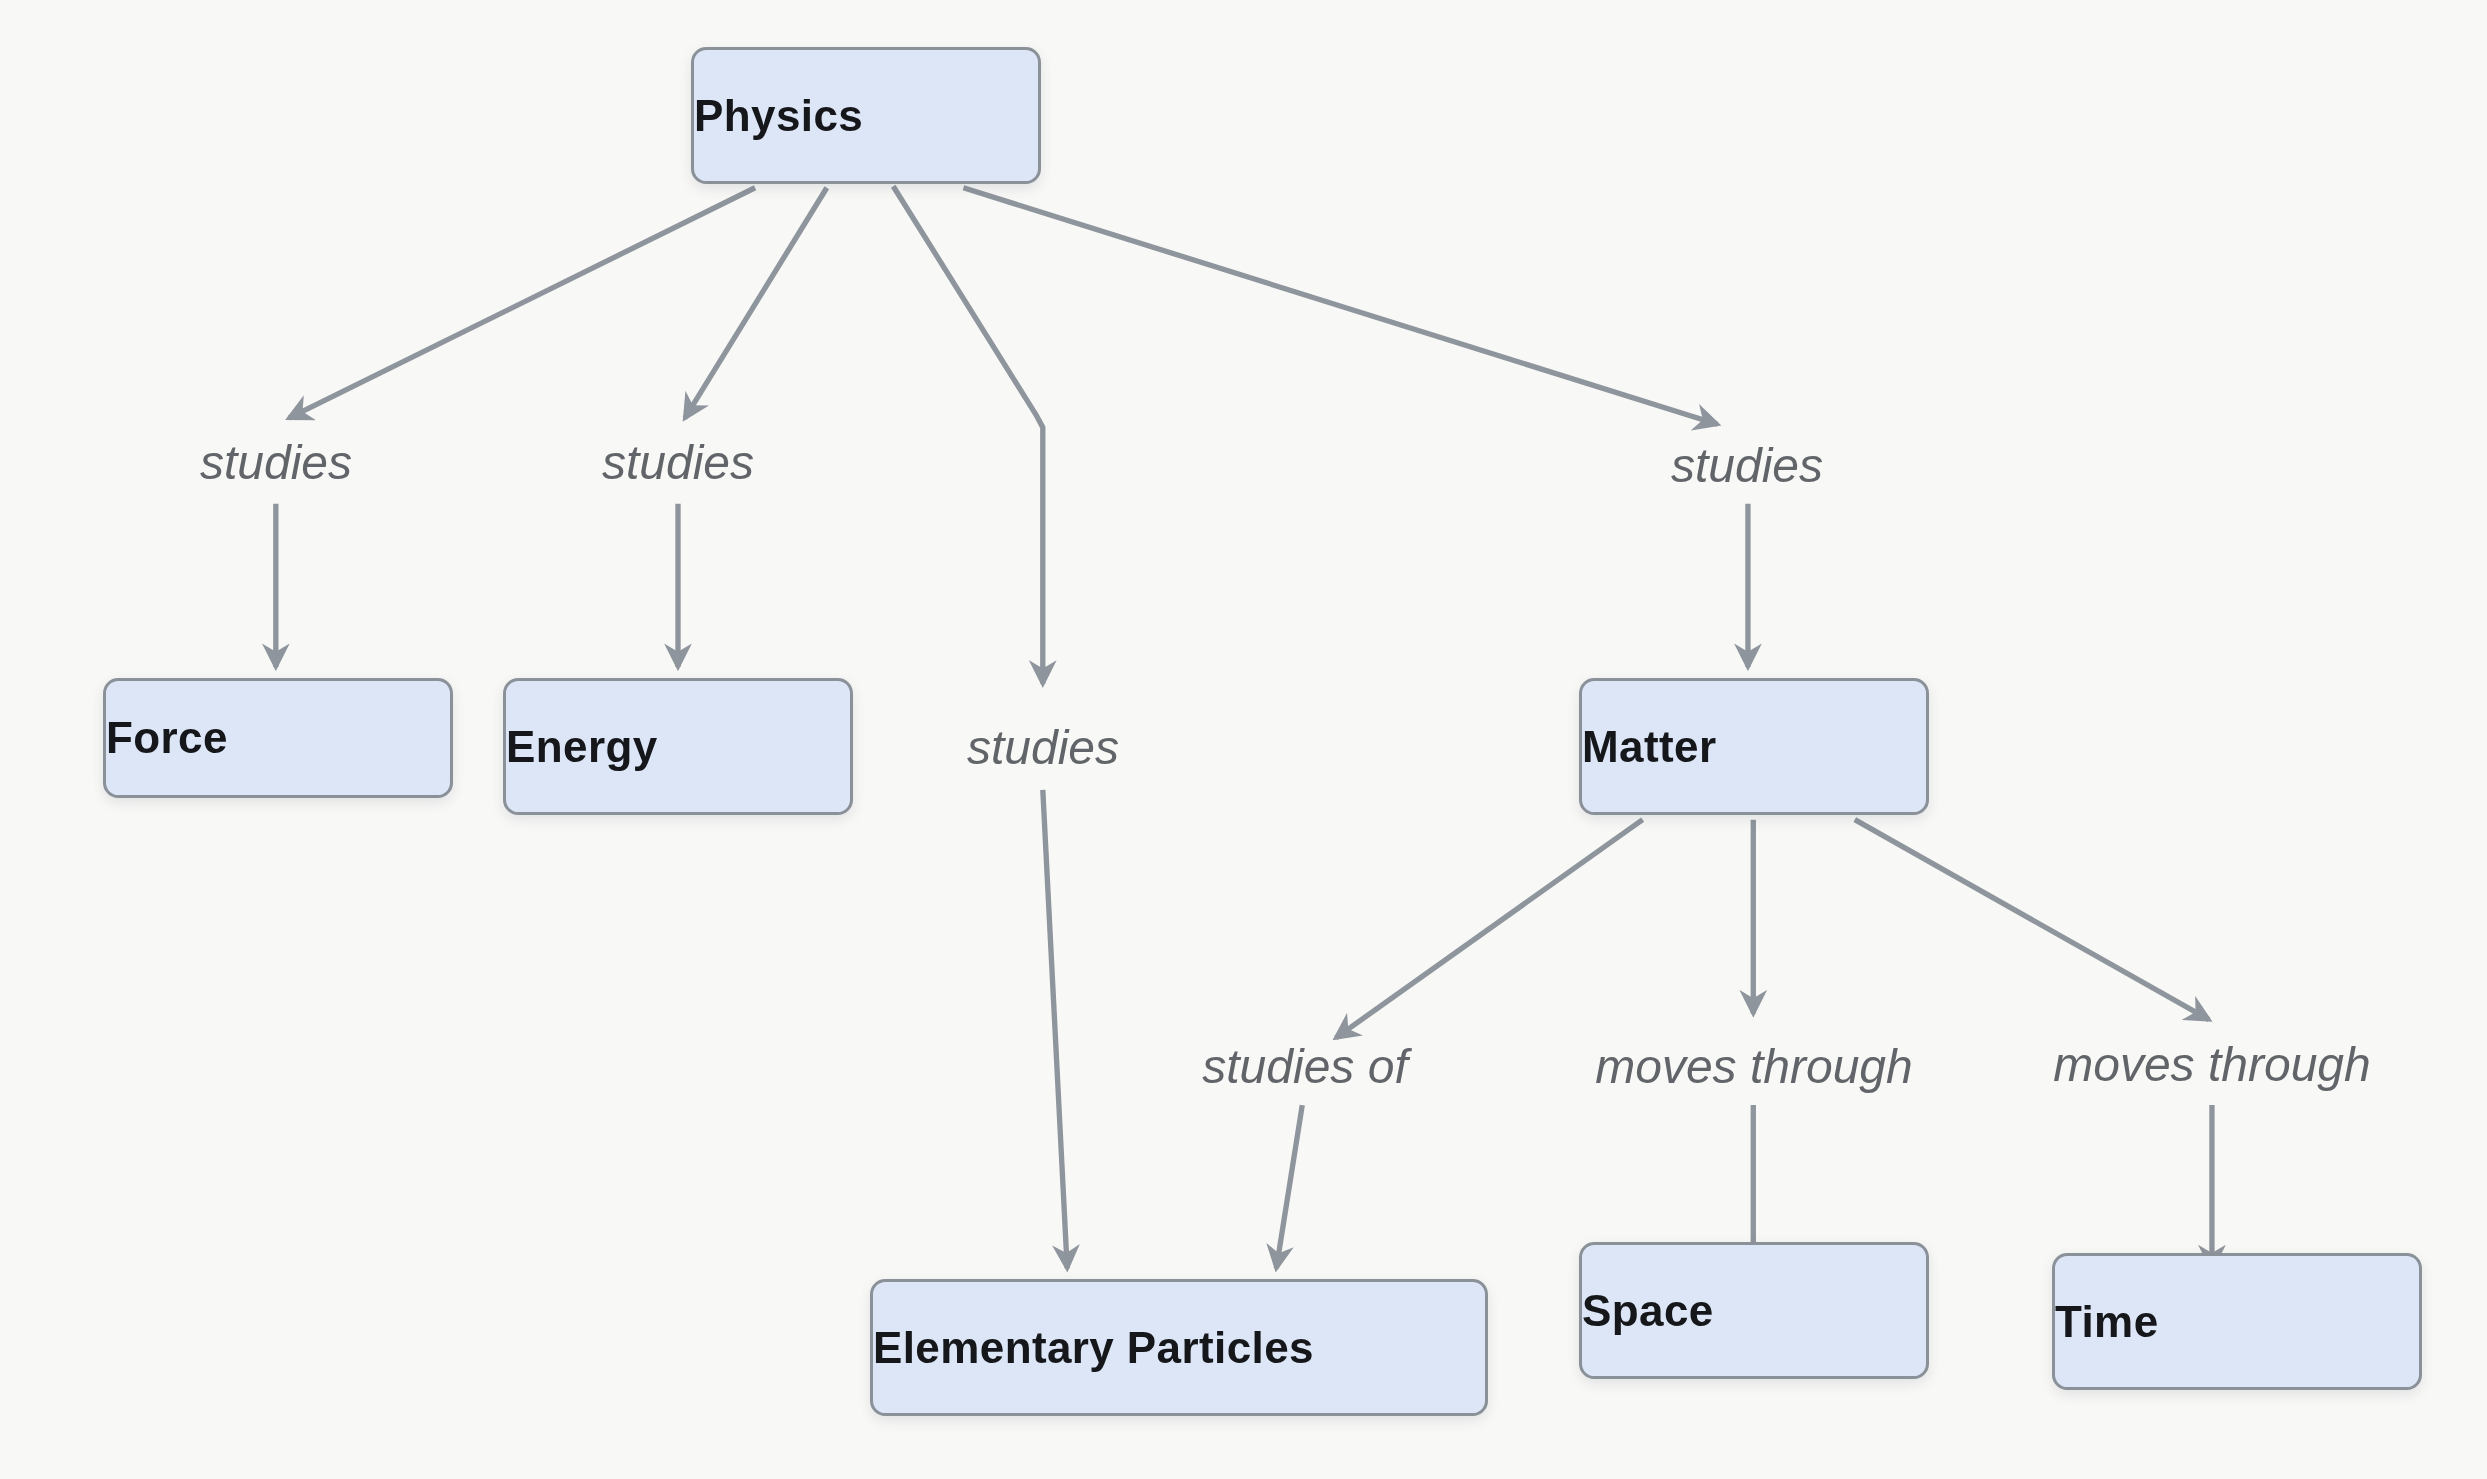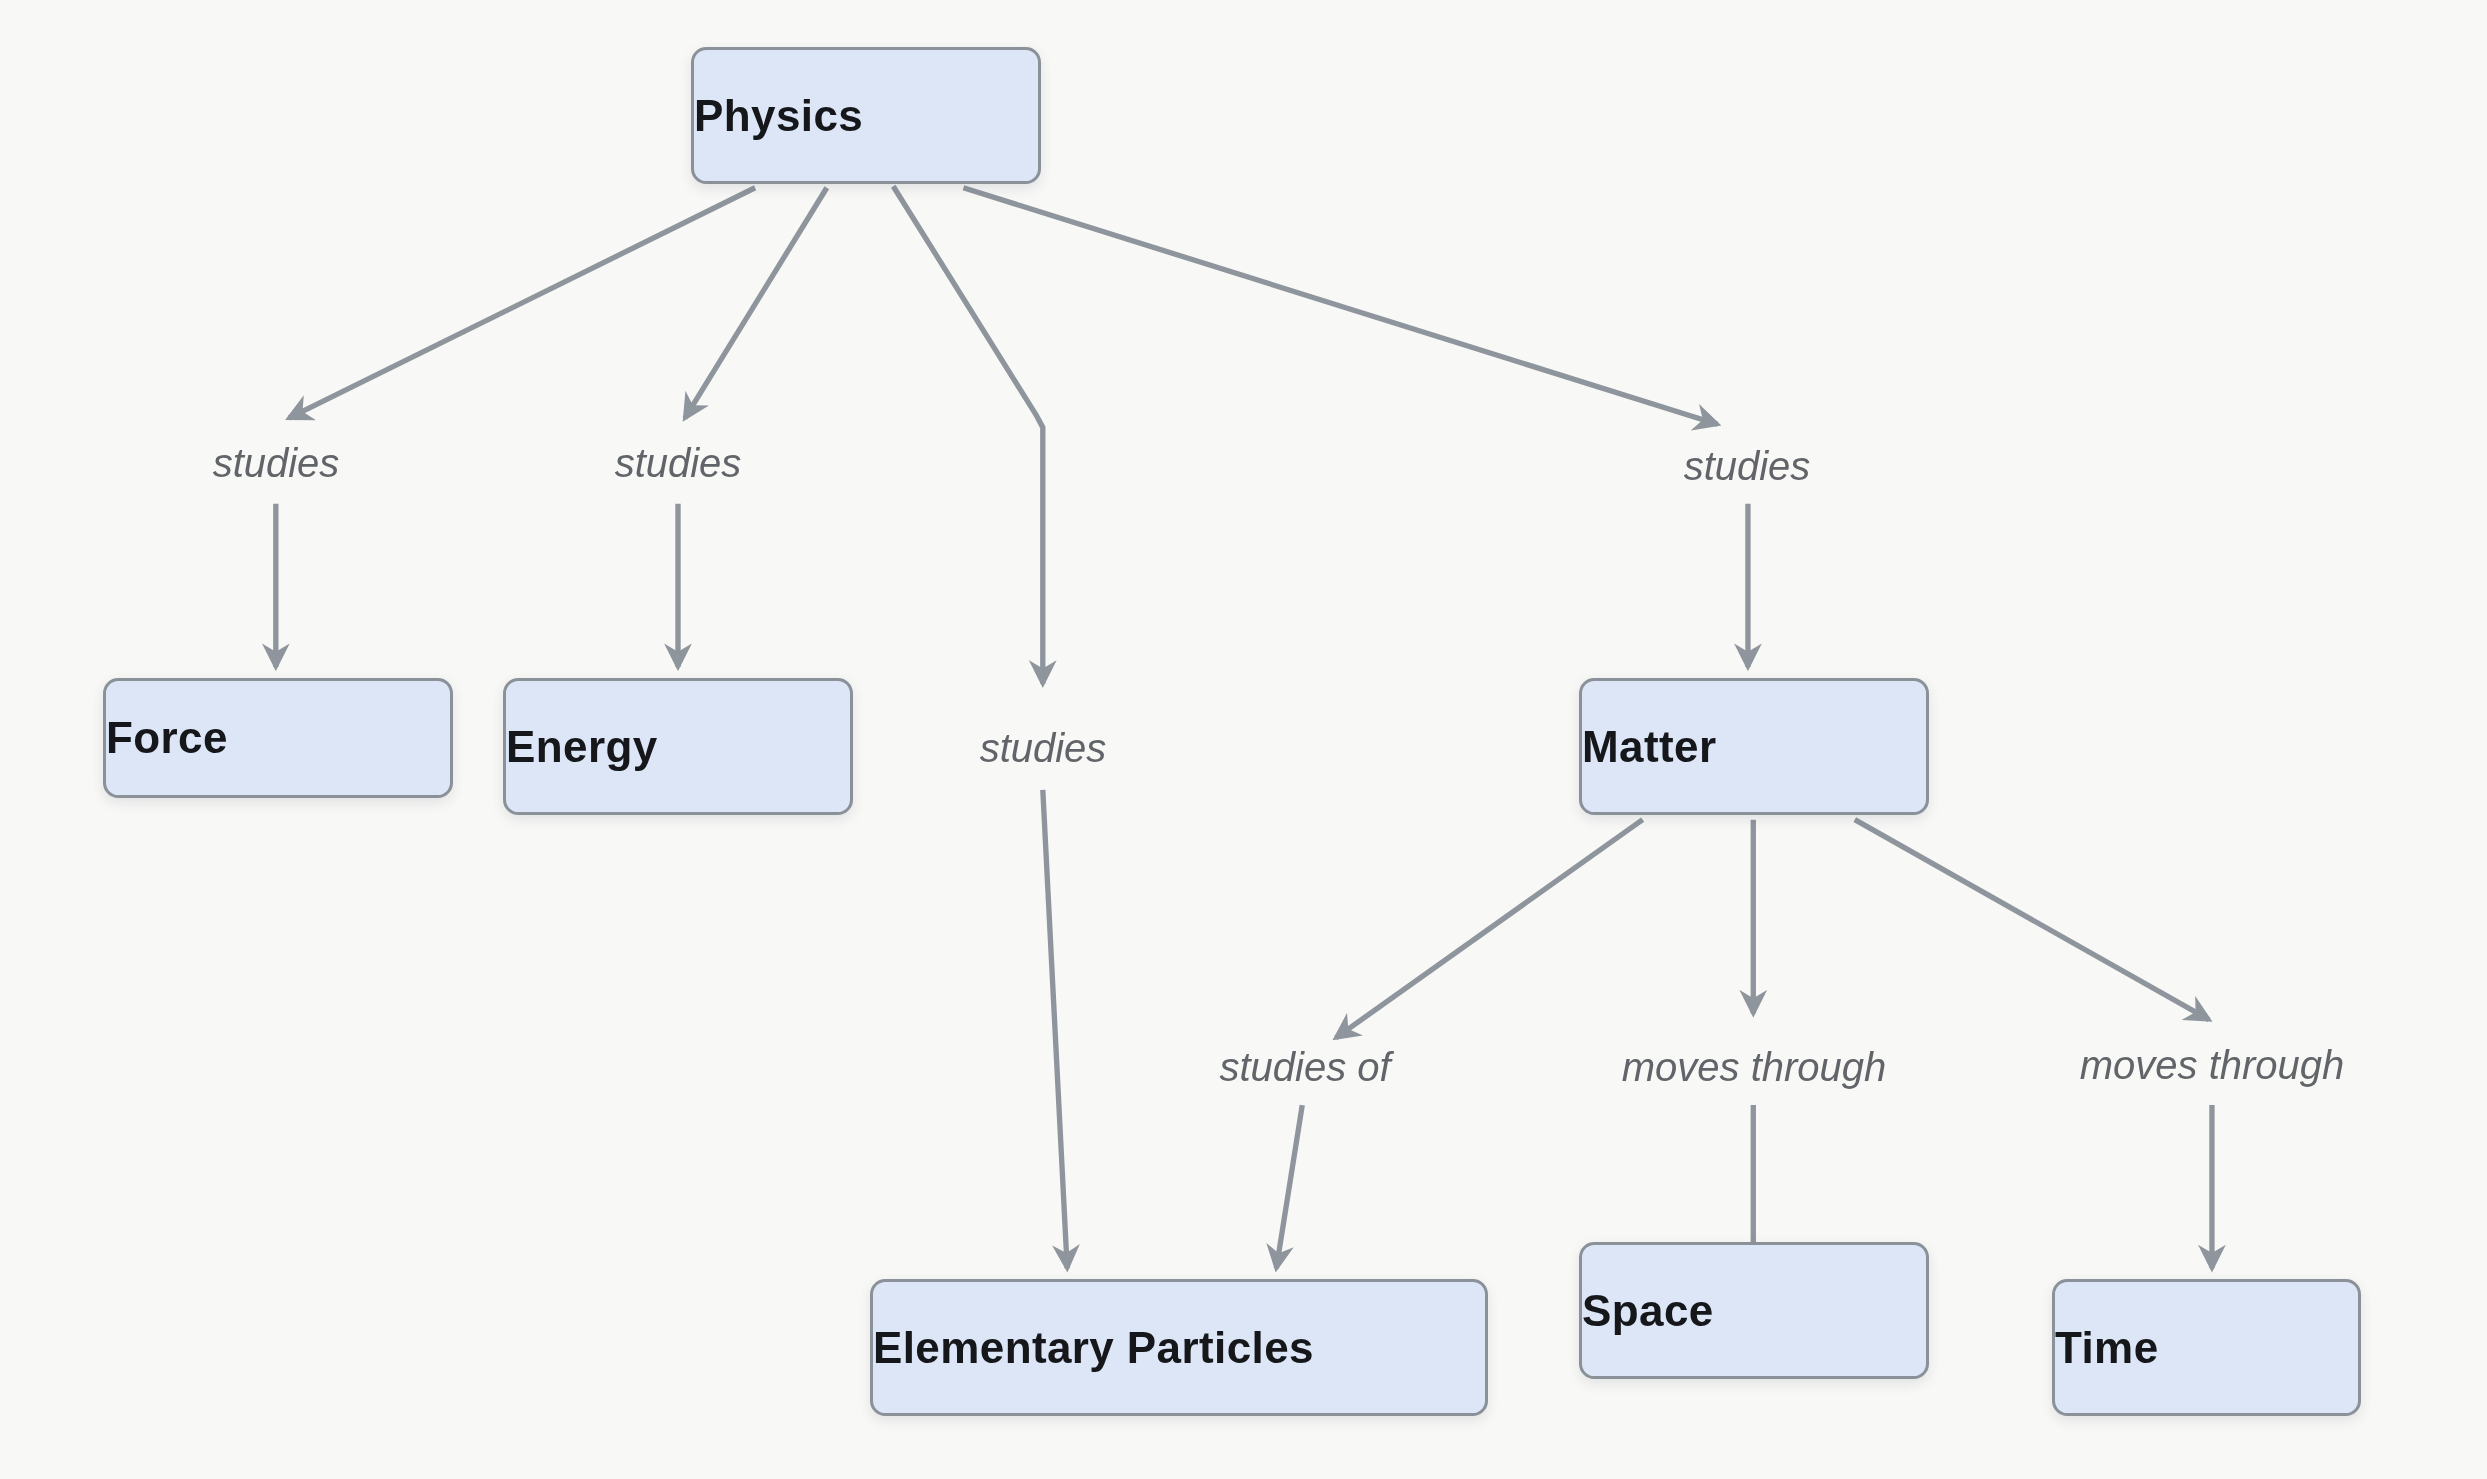--- a/index.html
+++ b/index.html
@@ -49,21 +49,21 @@
   .node-label {
     font-size: 44px;
     font-weight: 700;
     color: var(--node-text);
     letter-spacing: 0.4px;
     white-space: nowrap;
   }
   .edge-label {
     position: absolute;
     transform: translate(-50%, -50%);
-    font-size: 40px;
+    font-size: 48px;
     font-style: italic;
     color: var(--edge-label-text);
     white-space: nowrap;
     line-height: 1;
   }
 </style>
 </head>
 <body>
 
 <div class="canvas">
@@ -122,18 +122,18 @@
   </div>
 
   <div class="node" style="left:870px; top:1279px; width:618px; height:137px">
     <span class="node-label">Elementary Particles</span>
   </div>
 
   <div class="node" style="left:1579px; top:1242px; width:350px; height:137px">
     <span class="node-label">Space</span>
   </div>
 
-  <div class="node" style="left:2052px; top:1279px; width:309px; height:137px">
+  <div class="node" style="left:2052px; top:1253px; width:370px; height:137px">
     <span class="node-label">Time</span>
   </div>
 
 </div>
 
 
 </body></html>

